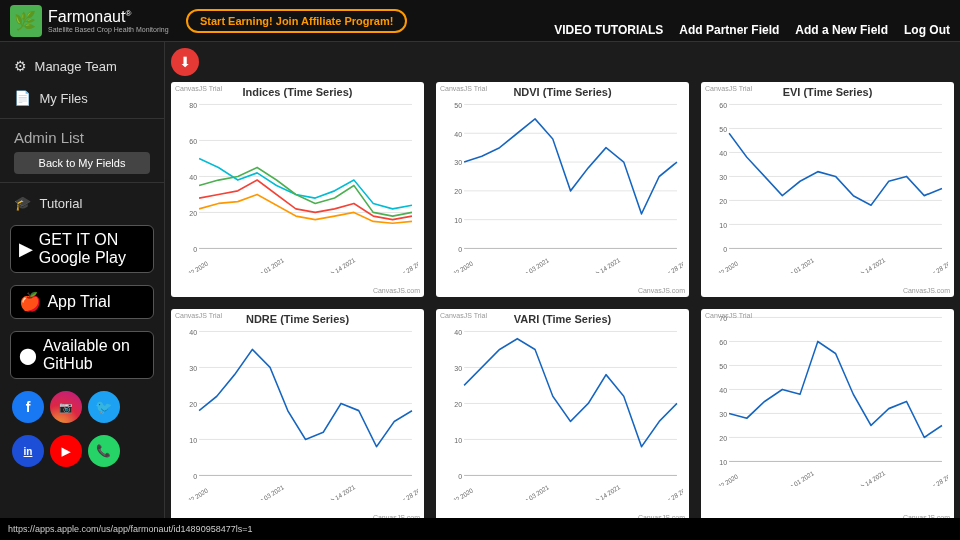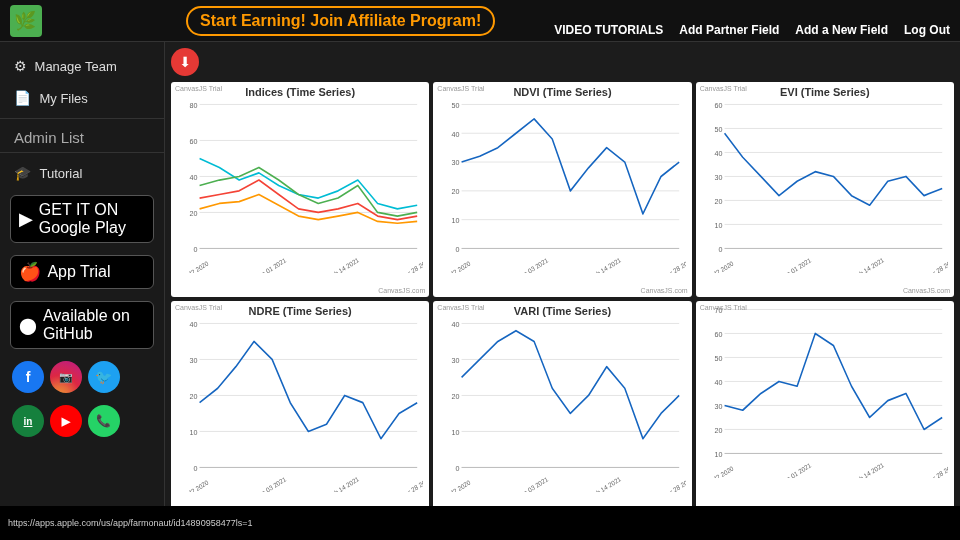--- a/index.html
+++ b/index.html
@@ -29,21 +29,21 @@
       display: flex; align-items: center; justify-content: center;
       font-size: 18px;
     }
     #logo-text-wrap { display: flex; flex-direction: column; }
     #affiliate-btn {
       background: transparent;
       border: 2px solid #f90;
       color: #f90;
       border-radius: 20px;
       padding: 4px 12px;
-      font-size: 16px;
+      font-size: 11px;
       font-weight: bold;
       cursor: pointer;
       white-space: nowrap;
     }
     .nav-link {
       color: #fff;
       font-size: 12px;
       font-weight: bold;
       cursor: pointer;
       white-space: nowrap;
@@ -116,21 +116,21 @@
       border-radius: 50%;
       display: flex; align-items: center; justify-content: center;
       font-size: 14px;
       color: #fff;
       cursor: pointer;
       font-weight: bold;
     }
     .si-fb { background: #1877f2; }
     .si-ig { background: radial-gradient(circle at 30% 110%, #f09433 0%,#e6683c 25%,#dc2743 50%,#cc2366 75%,#bc1888 100%); }
     .si-tw { background: #1da1f2; }
-    .si-li { background: #15803d; text-decoration: underline; }
+    .si-li { background: #1d4ed8; text-decoration: underline; }
     .si-yt { background: #ff0000; }
     .si-wa { background: #25d366; }
 
     
     #content {
       flex: 1;
       background: #1c1c1c;
       overflow-y: auto;
       padding: 6px;
     }
@@ -142,21 +142,21 @@
       display: flex; align-items: center; justify-content: center;
       color: #fff;
       font-size: 14px;
       cursor: pointer;
       margin-bottom: 6px;
     }
     .charts-grid {
       display: grid;
       grid-template-columns: repeat(3, 1fr);
       grid-template-rows: repeat(2, 1fr);
-      gap: 4px;
+      gap: 12px;
     }
     .chart-box {
       background: #fff;
       border-radius: 3px;
       padding: 4px 6px 16px;
       position: relative;
       height: 215px;
     }
     .chart-trial {
       font-size: 7px;
@@ -174,35 +174,41 @@
     .chart-credit {
       font-size: 7px;
       color: #999;
       position: absolute;
       bottom: 3px; right: 4px;
     }
 
     
     #statusbar {
       background: #000;
-      height: 34px;
+      height: 22px;
       display: flex;
       align-items: center;
       padding: 0 8px;
       font-size: 9px;
       color: #ccc;
       flex-shrink: 0;
     }
   </style>
 </head>
 <body>
 
 <div id="topnav">
   <div id="logo-area">
     <div id="logo-icon">🌿</div>
+    <div id="logo-text-wrap">
+      <span>
+        <span>Farmonaut</span><sup style="font-size:8px">®</sup>
+      </span>
+      <span style="font-size:7px;color:#aaa;">Satellite Based Crop Health Monitoring</span>
+    </div>
   </div>
   <button id="affiliate-btn">Start Earning! Join Affiliate Program!</button>
   <div class="nav-spacer"></div>
   <a class="nav-link">VIDEO TUTORIALS</a>
   <a class="nav-link">Add Partner Field</a>
   <a class="nav-link">Add a New Field</a>
   <a class="nav-link">Log Out</a>
 </div>
 
 <div id="main-layout">
@@ -211,20 +217,21 @@
     <div class="sidebar-item">
       <span class="sidebar-icon">⚙</span>
       <span>Manage Team</span>
     </div>
     <div class="sidebar-item">
       <span class="sidebar-icon">📄</span>
       <span>My Files</span>
     </div>
     <div class="sidebar-divider"></div>
     <div class="admin-label">Admin List</div>
+    <button class="back-btn">Back to My Fields</button>
     <div class="sidebar-divider"></div>
     <div class="sidebar-item">
       <span class="sidebar-icon">🎓</span>
       <span>Tutorial</span>
     </div>
 
     <div class="store-badge">
       <div class="store-badge-icon">▶</div>
       <div class="store-badge-text">
         <span>GET IT ON</span>

